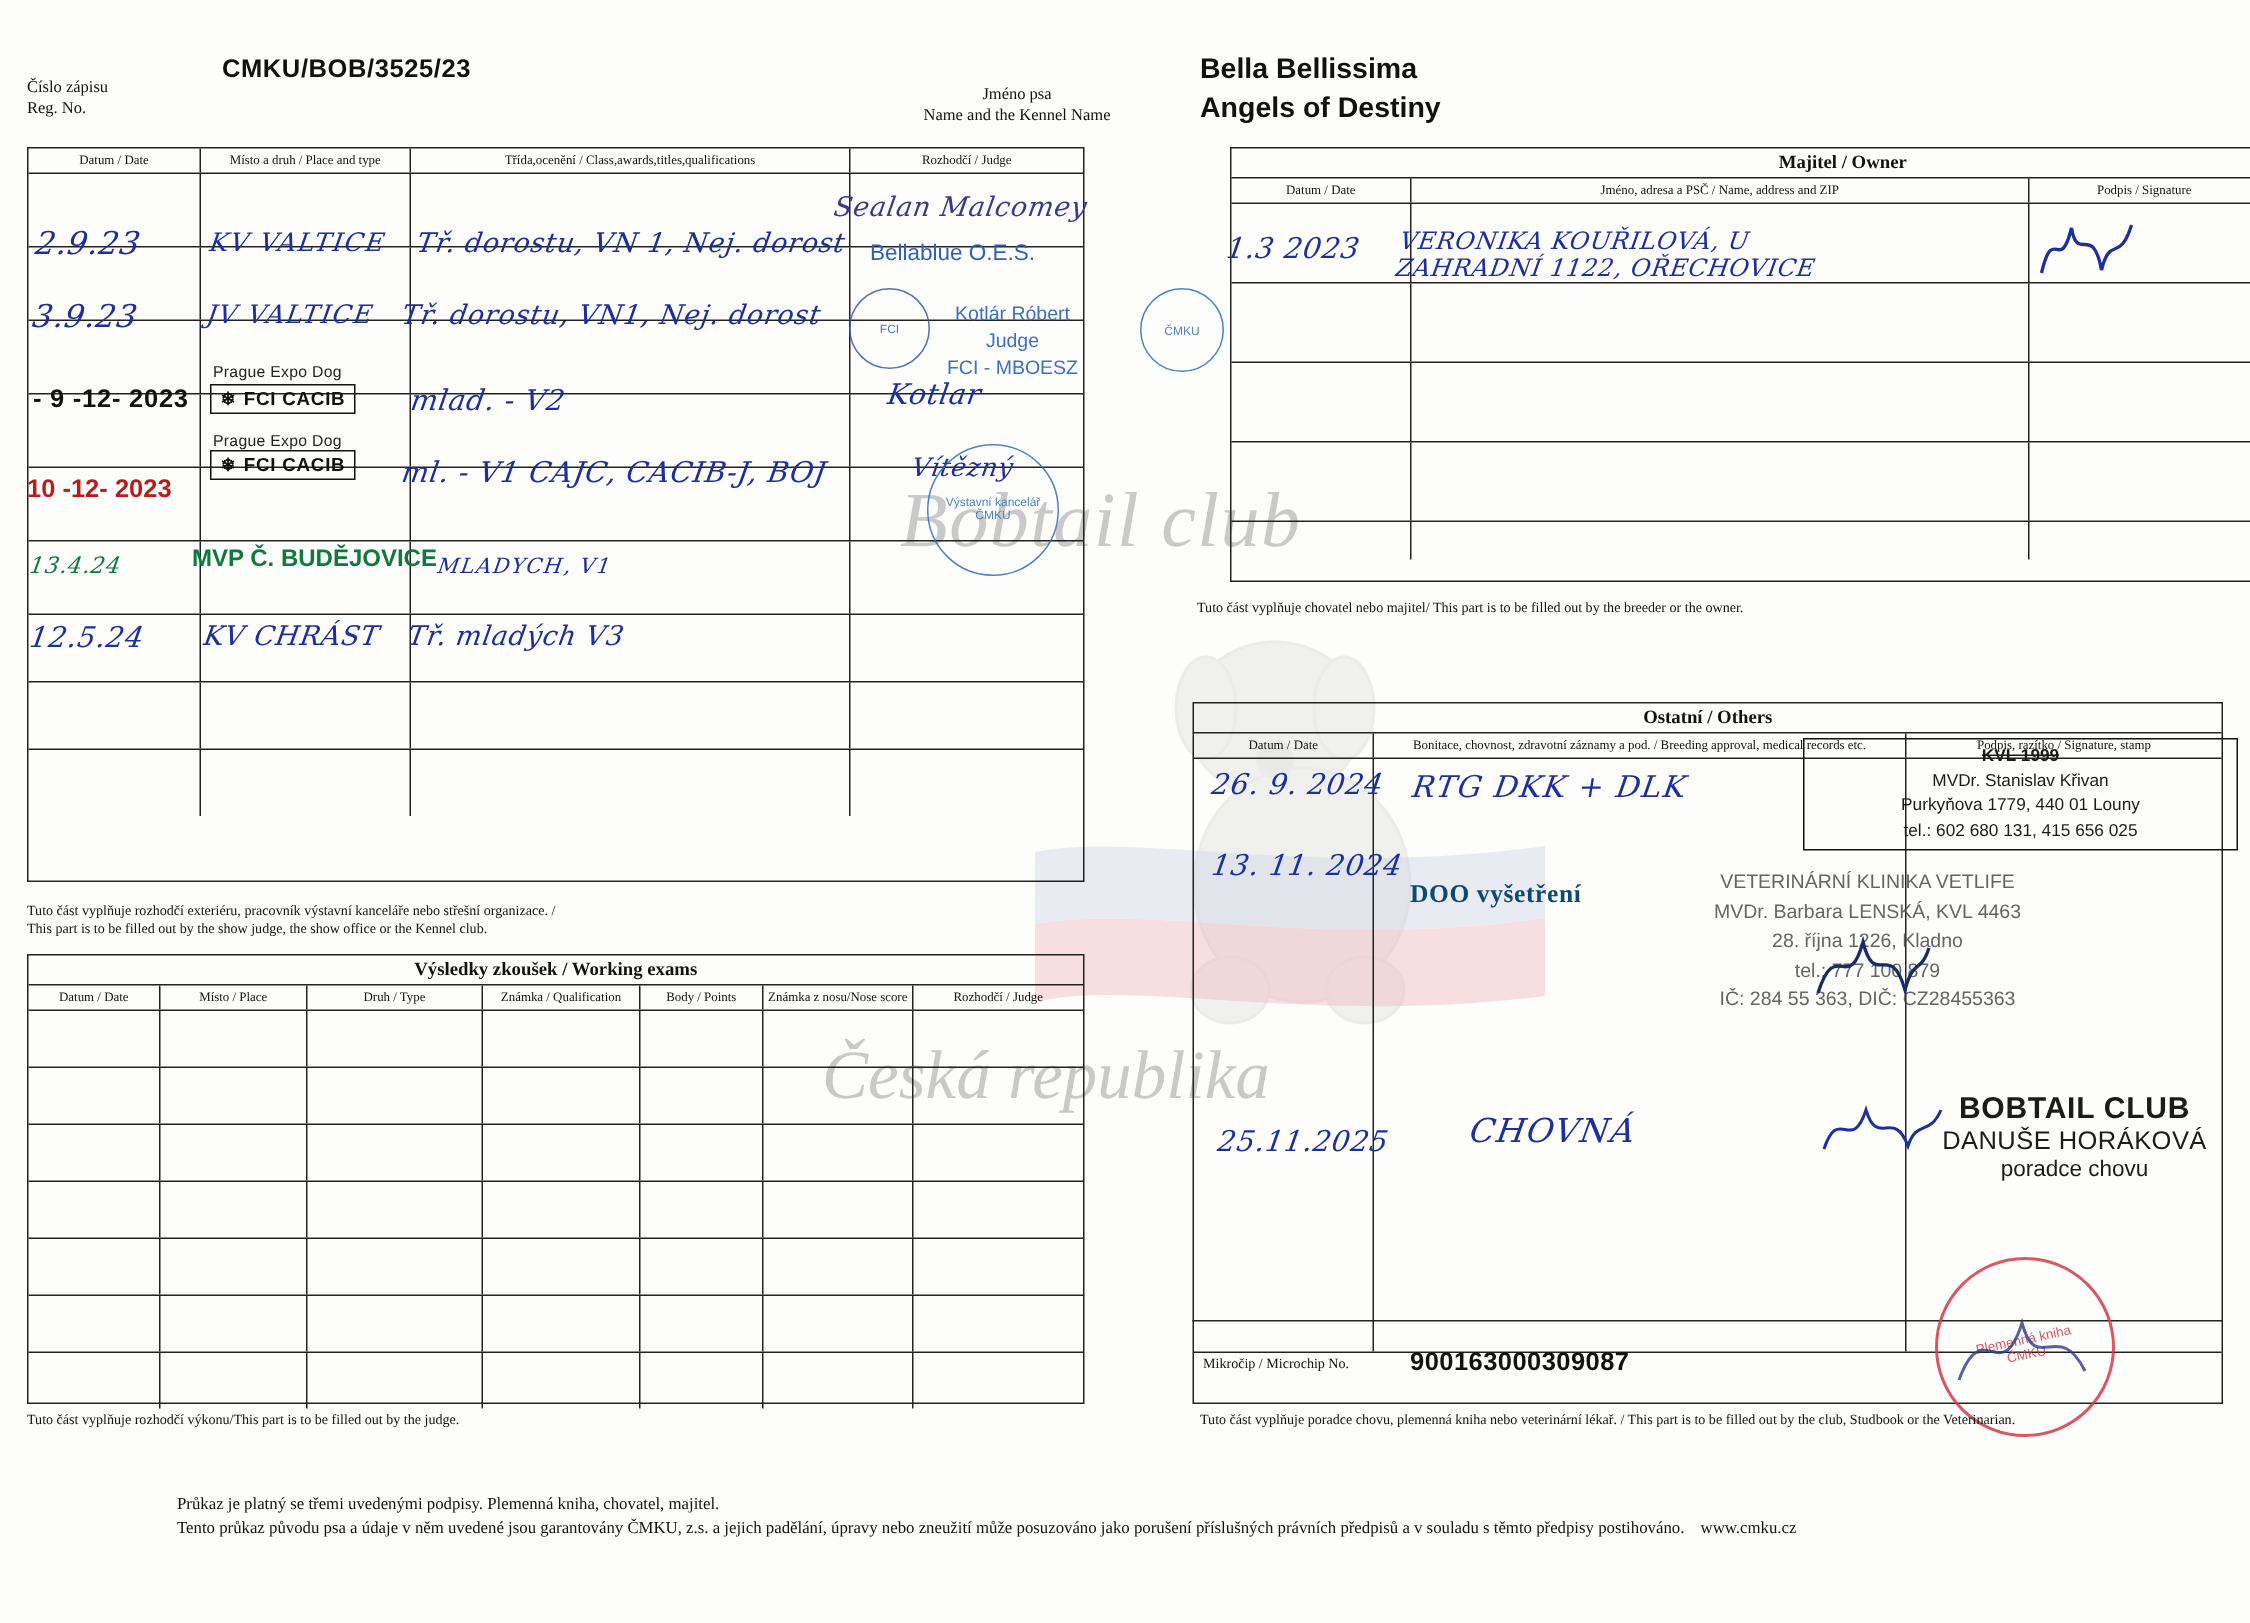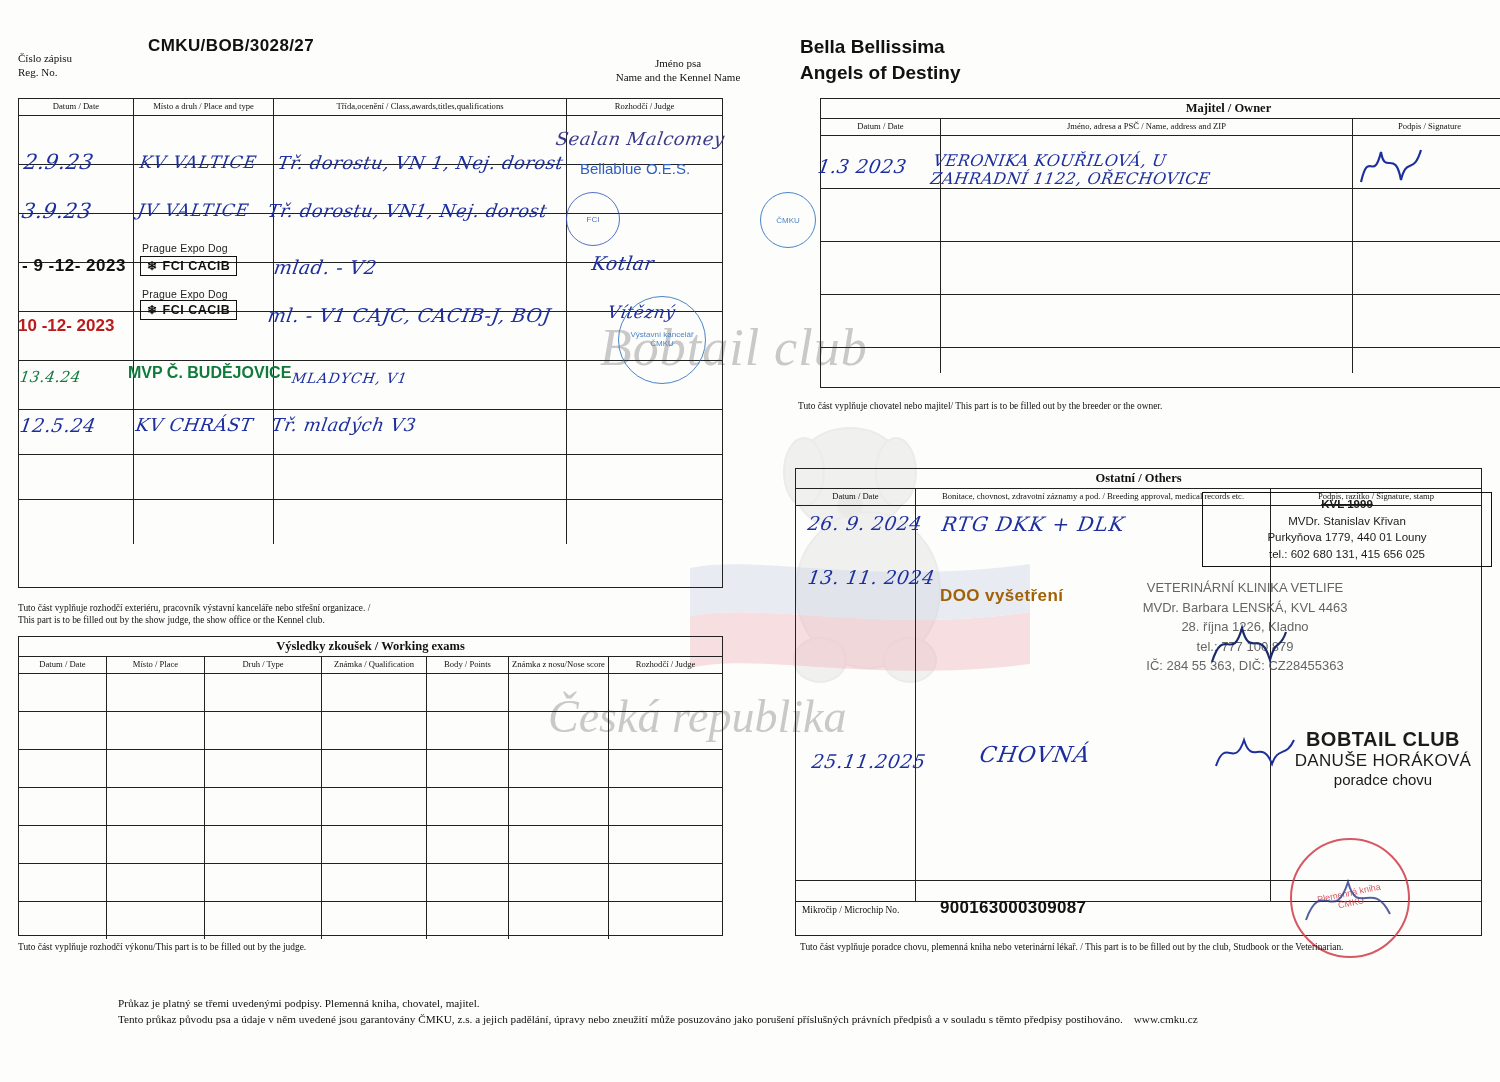--- a/index.html
+++ b/index.html
@@ -134,22 +134,22 @@
   .kvlbox{
     position:absolute;border:1.5px solid #111;
     font-family:"Liberation Sans", sans-serif;font-size:11.5px;
     color:#1b1b1b;text-align:center;line-height:1.45;padding:3px 8px;
   }
   .chipno{
     position:absolute;font-family:"Liberation Sans", sans-serif;
     font-weight:bold;font-size:17px;letter-spacing:.3px;
   }
   .dooves{
-    position:absolute;font-family:Liberation Sans, sans-serif;
-    font-weight:bold;font-size:17px;letter-spacing:.4px;color:#a16207;
+    position:absolute;font-family:Liberation Serif, serif;
+    font-weight:bold;font-size:17px;letter-spacing:.4px;color:#0c4a6e;
   }
   .judgesig{
     position:absolute;color:#2b52b8;font-family:"Liberation Serif", serif;
     font-style:italic;font-weight:bold;text-align:center;line-height:1.35;
   }
   .kotlar{
     position:absolute;color:#3d6fc4;font-family:"Liberation Sans", sans-serif;
     font-size:13px;text-align:center;line-height:1.4;
   }
   .bellablue{
@@ -177,21 +177,21 @@
     <path d="M0,8 C70,-6 180,26 340,4 L340,52 C190,74 80,42 0,56 Z" fill="#cfd6e6"></path>
     <path d="M0,56 C80,42 190,74 340,52 L340,104 C180,124 70,92 0,108 Z" fill="#f0b9c2"></path>
   </svg>
   <div class="wm wm-bobtail">Bobtail club</div>
   <div class="wm wm-cz">Česká republika</div>
 
   <div class="hdr-reg">
     <div>Číslo zápisu</div>
     <div>Reg. No.</div>
   </div>
-  <div class="hdr-regno">CMKU/BOB/3028/27</div>
+  <div class="hdr-regno">CMKU/BOB/3525/23</div>
 
   <div class="hdr-dogname-lbl">
     <div>Jméno psa</div>
     <div>Name and the Kennel Name</div>
   </div>
   <div class="hdr-dogname">
     <div>Bella Bellissima</div>
     <div>Angels of Destiny</div>
   </div>
 
@@ -289,20 +289,25 @@
   <div class="hw cursive" style="left:20px;top:368px;font-size:15px;color:#0f7a3b;">13.4.24</div>
   <div class="hw" style="left:128px;top:364px;font-size:16px;color:#0f7a3b;font-family:'Liberation Sans',sans-serif;font-weight:bold;">MVP Č. BUDĚJOVICE</div>
   <div class="hw cursive" style="left:292px;top:370px;font-size:14px;letter-spacing:1px;">MLADYCH, V1</div>
 
   <div class="hw cursive" style="left:20px;top:414px;font-size:19px;">12.5.24</div>
   <div class="hw cursive" style="left:136px;top:414px;font-size:18px;">KV CHRÁST</div>
   <div class="hw cursive" style="left:272px;top:414px;font-size:18px;">Tř. mladých V3</div>
 
   <div class="hw cursive" style="left:556px;top:128px;font-size:18px;color:#3a3a8a;">Sealan Malcomey</div>
   <div class="bellablue" style="left:580px;top:160px;">Bellablue O.E.S.</div>
+  <div class="kotlar" style="left:600px;top:200px;width:150px;">
+    <div>Kotlár Róbert</div>
+    <div>Judge</div>
+    <div>FCI - MBOESZ</div>
+  </div>
 
   <div class="circ" style="left:566px;top:192px;width:52px;height:52px;">FCI</div>
   <div class="circ circ2" style="left:618px;top:296px;width:86px;height:86px;line-height:1.1;">Výstavní kancelář<br>ČMKU</div>
   <div class="circ circ2" style="left:760px;top:192px;width:54px;height:54px;">ČMKU</div>
 
   <div class="caption" style="left:18px;top:602px;width:700px;">
     <div>Tuto část vyplňuje rozhodčí exteriéru, pracovník výstavní kanceláře nebo střešní organizace. /</div>
     <div>This part is to be filled out by the show judge, the show office or the Kennel club.</div>
   </div>
 

